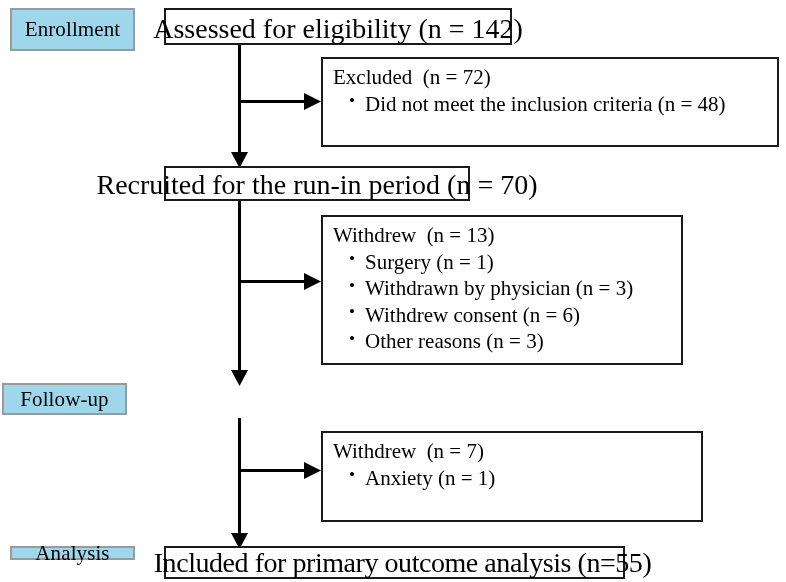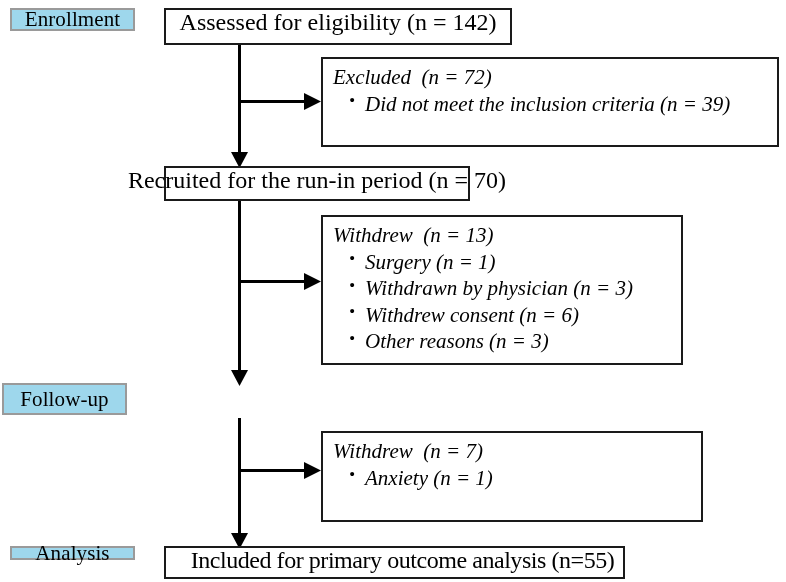--- a/index.html
+++ b/index.html
@@ -41,36 +41,35 @@
 
   
   .node {
     position: absolute;
     box-sizing: border-box;
     background: #ffffff;
     border: 2px solid #1a1a1a;
   }
   .node.single {
     display: flex;
-    align-items: flex-start;
+    align-items: flex-end;
     justify-content: center;
-    font-size: 24px;
+    font-size: 28px;
     line-height: 1;
     white-space: nowrap;
   }
   .node.single.tight {
     letter-spacing: -0.45px;
     padding-left: 16px;
   }
 
   .node.listbox {
     padding: 5px 0 4px 10px;
     font-size: 21px;
     line-height: 1.265;
-    font-style: italic;
   }
   .node.listbox .head {
     display: block;
     white-space: pre;
   }
   .node.listbox ul {
     list-style: none;
     margin: 0;
     padding: 0 0 0 16px;
   }
@@ -136,41 +135,41 @@
       <line x1="239.5" y1="418" x2="239.5" y2="533" stroke="#000000" stroke-width="3"></line>
       <polygon points="231,533 248,533 239.5,549" fill="#000000"></polygon>
     </g>
 
     <g>
       <line x1="239.5" y1="470.5" x2="306" y2="470.5" stroke="#000000" stroke-width="3"></line>
       <polygon points="304,462 304,479 321,470.5" fill="#000000"></polygon>
     </g>
   </svg>
 
-  <div class="stage-label" style="left:10px; top:8px; width:125px; height:23px;">
+  <div class="stage-label" style="left:10px; top:8px; width:125px; height:43px;">
     <span>Enrollment</span>
   </div>
 
   <div class="stage-label" style="left:2px; top:383px; width:125px; height:32px;">
     <span>Follow-up</span>
   </div>
 
   <div class="stage-label" style="left:10px; top:546px; width:125px; height:14px;">
     <span>Analysis</span>
   </div>
 
   <div class="node single" style="left:164px; top:8px; width:348px; height:37px;">
     <span>Assessed for eligibility (n = 142)</span>
   </div>
 
   <div class="node listbox" style="left:321px; top:57px; width:458px; height:90px;">
     <span class="head">Excluded  (n = 72)</span>
     <ul>
       <li>
-        <span>Did not meet the inclusion criteria (n = 39)</span>
+        <span>Did not meet the inclusion criteria (n = 48)</span>
       </li>
     </ul>
   </div>
 
   <div class="node single" style="left:164px; top:166px; width:306px; height:35px;">
     <span>Recruited for the run-in period (n = 70)</span>
   </div>
 
   <div class="node listbox" style="left:321px; top:215px; width:362px; height:150px;">
     <span class="head">Withdrew  (n = 13)</span>

